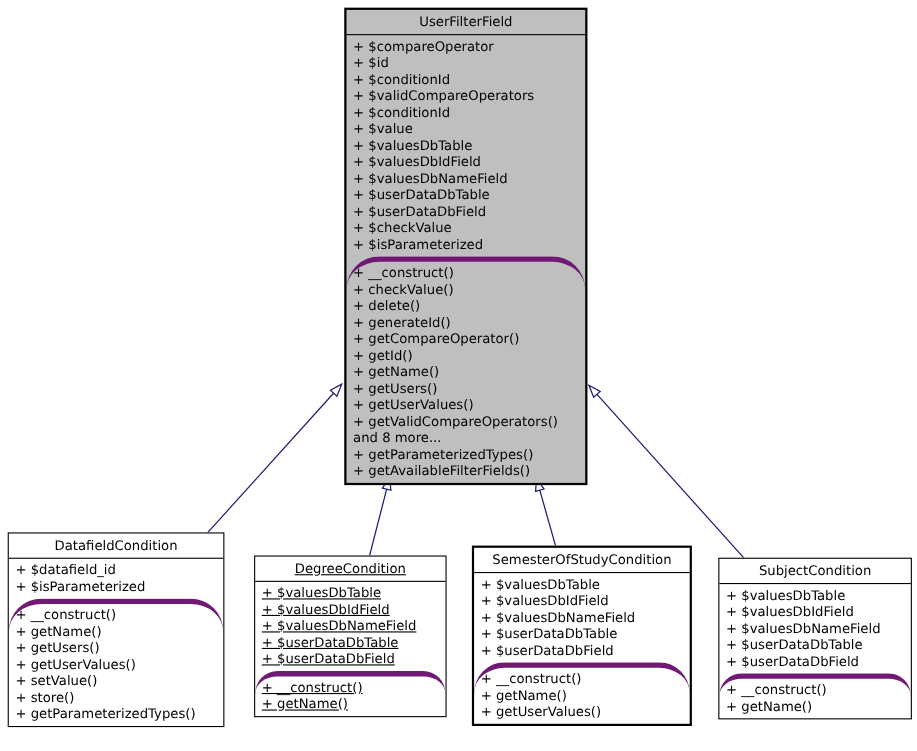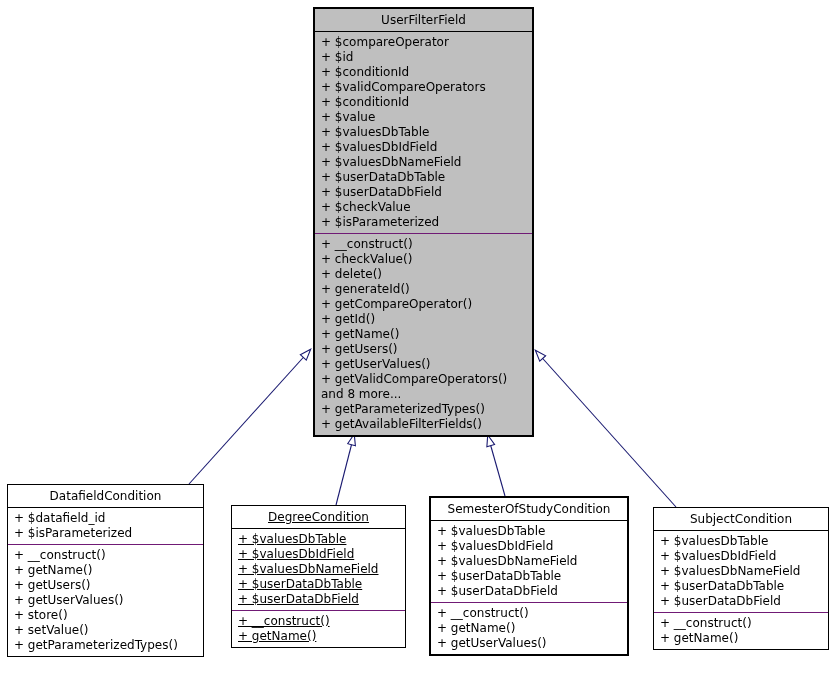--- a/index.html
+++ b/index.html
@@ -28,21 +28,22 @@
     text-align: center;
     padding: 3px 4px 2px 4px;
     line-height: 17px;
     border-bottom: 1px solid #000000;
     white-space: nowrap;
   }
   .uml-section {
     padding: 3px 6px;
   }
   .uml-section + .uml-section {
-    border-top: 1px solid #701a75;
+    border-top: 5px solid #701a75;
+    border-radius: 30px;
   }
   .uml-row {
     line-height: 15px;
     white-space: nowrap;
   }
   #box-userfilterfield { left: 313px; top: 7px;   width: 221px; }
   #box-datafield       { left: 7px;   top: 484px; width: 197px; }
   #box-degree          { left: 231px; top: 505px; width: 175px; text-decoration: underline; }
   #box-semester        { left: 429px; top: 496px; width: 200px; }
   #box-subject         { left: 653px; top: 507px; width: 176px; }
@@ -108,22 +109,22 @@
     <div class="uml-title">DatafieldCondition</div>
     <div class="uml-section">
         <div class="uml-row">+ $datafield_id</div>
         <div class="uml-row">+ $isParameterized</div>
       </div>
     <div class="uml-section">
         <div class="uml-row">+ __construct()</div>
         <div class="uml-row">+ getName()</div>
         <div class="uml-row">+ getUsers()</div>
         <div class="uml-row">+ getUserValues()</div>
+        <div class="uml-row">+ setValue()</div>
         <div class="uml-row">+ store()</div>
-        <div class="uml-row">+ setValue()</div>
         <div class="uml-row">+ getParameterizedTypes()</div>
       </div>
   </div>
 
   <div class="uml-box" id="box-degree">
     <div class="uml-title">DegreeCondition</div>
     <div class="uml-section">
         <div class="uml-row">+ $valuesDbTable</div>
         <div class="uml-row">+ $valuesDbIdField</div>
         <div class="uml-row">+ $valuesDbNameField</div>

